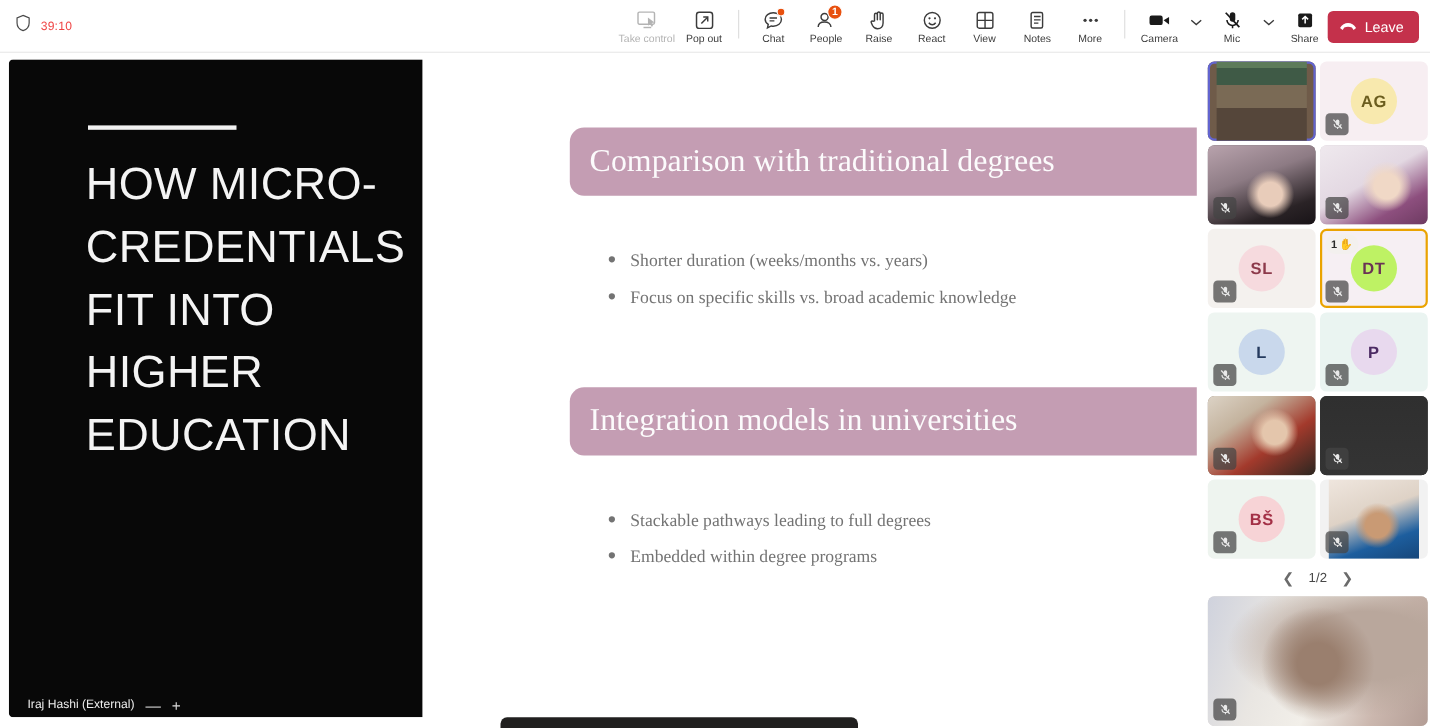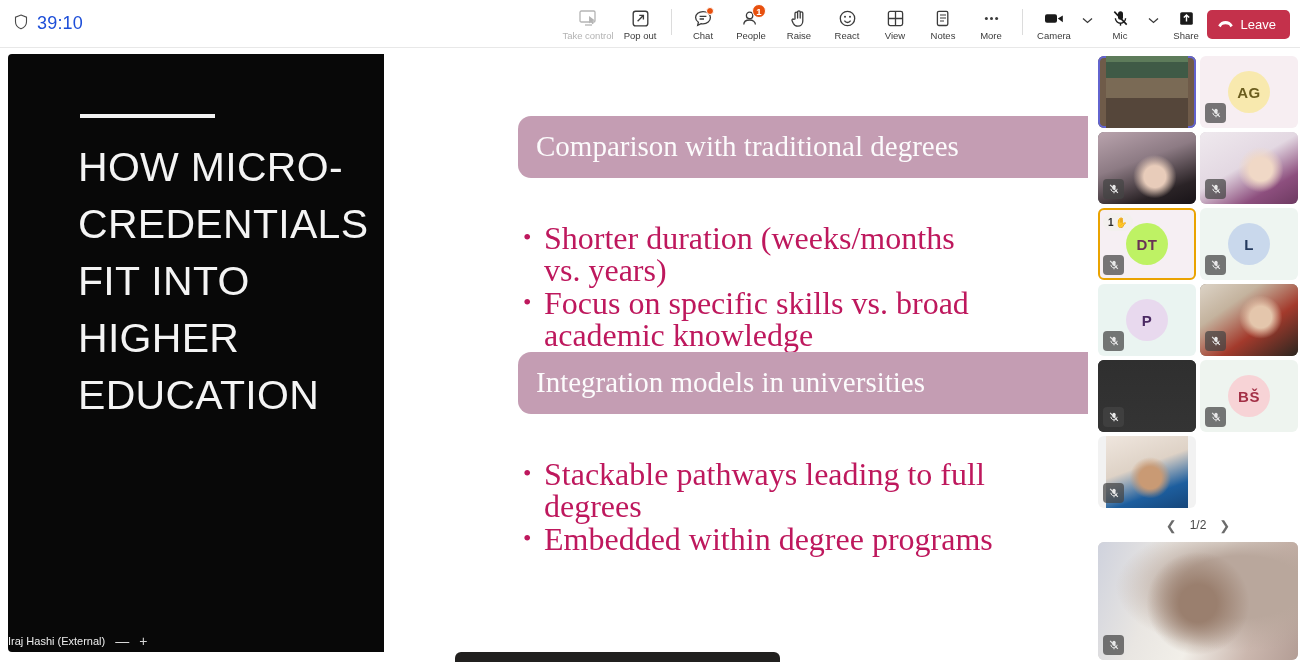--- a/index.html
+++ b/index.html
@@ -14,21 +14,21 @@
   #topbar {
     position: absolute; left: 0; top: 0; width: 1300px; height: 48px;
     background: #ffffff;
     border-bottom: 1px solid #e8e8e8;
     display: flex; align-items: center;
   }
   #meeting-timer {
     display: flex; align-items: center; gap: 9px;
     margin-left: 14px;
   }
-  #meeting-timer .tlabel { font-size: 18px; color: #1d4ed8; letter-spacing: .2px; }
+  #meeting-timer .tlabel { font-size: 11px; color: #ef4444; letter-spacing: .2px; }
 
   #toolbar {
     position: absolute; left: 560px; top: 0; height: 48px;
     display: flex; align-items: flex-start; gap: 0;
   }
   .tool {
     width: 48px; height: 48px;
     display: flex; flex-direction: column; align-items: center;
     justify-content: center; gap: 1px;
     position: relative; cursor: pointer; border-radius: 4px;
@@ -95,33 +95,33 @@
   .sec-head {
     position: absolute; left: 74px; width: 596px;
     background: #c49db3;
     border-radius: 13px;
     color: #fcfbfc;
     font-family: "Liberation Serif", serif;
     font-size: 29px; line-height: 35px;
     padding: 13px 18px 14px 18px;
   }
   .bullets {
-    position: absolute; left: 75px; width: 480px;
+    position: absolute; left: 104px; width: 480px;
     font-family: "Liberation Serif", serif;
-    font-size: 32px; line-height: 32px; color: #be185d;
+    font-size: 16px; line-height: 32px; color: #737373;
     list-style: none;
   }
   .bullets li { position: relative; padding-left: 25px; margin-bottom: 1px; }
   .bullets li::before {
     content: "•"; position: absolute; left: 4px; top: -1px; font-size: 24px;
   }
   #presenter-bar {
     position: absolute; left: 0; bottom: 0; height: 22px;
     display: flex; align-items: center; gap: 10px;
-    padding-left: 0; color: #ededed; font-size: 11px;
+    padding-left: 17px; color: #ededed; font-size: 11px;
     z-index: 4;
   }
   #presenter-bar .zbtn { cursor: pointer; font-size: 14px; color: #d8d8d8; line-height: 1; }
 
   #bottom-pill {
     position: absolute; left: 455px; top: 652px;
     width: 325px; height: 10px;
     background: #21201f; border-radius: 6px 6px 0 0;
   }
 
@@ -402,20 +402,31 @@
           <svg width="12" height="12" viewBox="0 0 19 19">
             <rect x="7" y="2.6" width="5" height="8.2" rx="2.5" fill="#e9e9e9"></rect>
             <path d="M4.6 9.2c0 2.7 2.2 4.8 4.9 4.8s4.9-2.1 4.9-4.8" fill="none" stroke="#e9e9e9" stroke-width="1.5"></path>
             <path d="M9.5 14.2v2.2" stroke="#e9e9e9" stroke-width="1.5"></path>
             <path d="M3.4 2.8l12.2 12.8" stroke="#e9e9e9" stroke-width="1.8"></path>
           </svg>
         </div>
       </div>
       <div class="tile" style="background: rgb(216, 207, 214);">
         <div class="vid" style="background: radial-gradient(circle at 62% 52%, rgb(240, 216, 198) 0px, rgb(240, 216, 198) 16%, rgba(0, 0, 0, 0) 32%), linear-gradient(150deg, rgb(239, 233, 238) 0%, rgb(227, 216, 226) 45%, rgb(141, 79, 126) 76%, rgb(109, 58, 97) 100%);"></div>
+        <div class="mutebox">
+          <svg width="12" height="12" viewBox="0 0 19 19">
+            <rect x="7" y="2.6" width="5" height="8.2" rx="2.5" fill="#e9e9e9"></rect>
+            <path d="M4.6 9.2c0 2.7 2.2 4.8 4.9 4.8s4.9-2.1 4.9-4.8" fill="none" stroke="#e9e9e9" stroke-width="1.5"></path>
+            <path d="M9.5 14.2v2.2" stroke="#e9e9e9" stroke-width="1.5"></path>
+            <path d="M3.4 2.8l12.2 12.8" stroke="#e9e9e9" stroke-width="1.8"></path>
+          </svg>
+        </div>
+      </div>
+      <div class="tile" style="background: rgb(244, 241, 238);">
+        <div class="avatar" style="background: rgb(246, 218, 222); color: rgb(140, 58, 75);">SL</div>
         <div class="mutebox">
           <svg width="12" height="12" viewBox="0 0 19 19">
             <rect x="7" y="2.6" width="5" height="8.2" rx="2.5" fill="#e9e9e9"></rect>
             <path d="M4.6 9.2c0 2.7 2.2 4.8 4.9 4.8s4.9-2.1 4.9-4.8" fill="none" stroke="#e9e9e9" stroke-width="1.5"></path>
             <path d="M9.5 14.2v2.2" stroke="#e9e9e9" stroke-width="1.5"></path>
             <path d="M3.4 2.8l12.2 12.8" stroke="#e9e9e9" stroke-width="1.8"></path>
           </svg>
         </div>
       </div>
       <div class="tile hand" style="background: rgb(246, 239, 243);">

